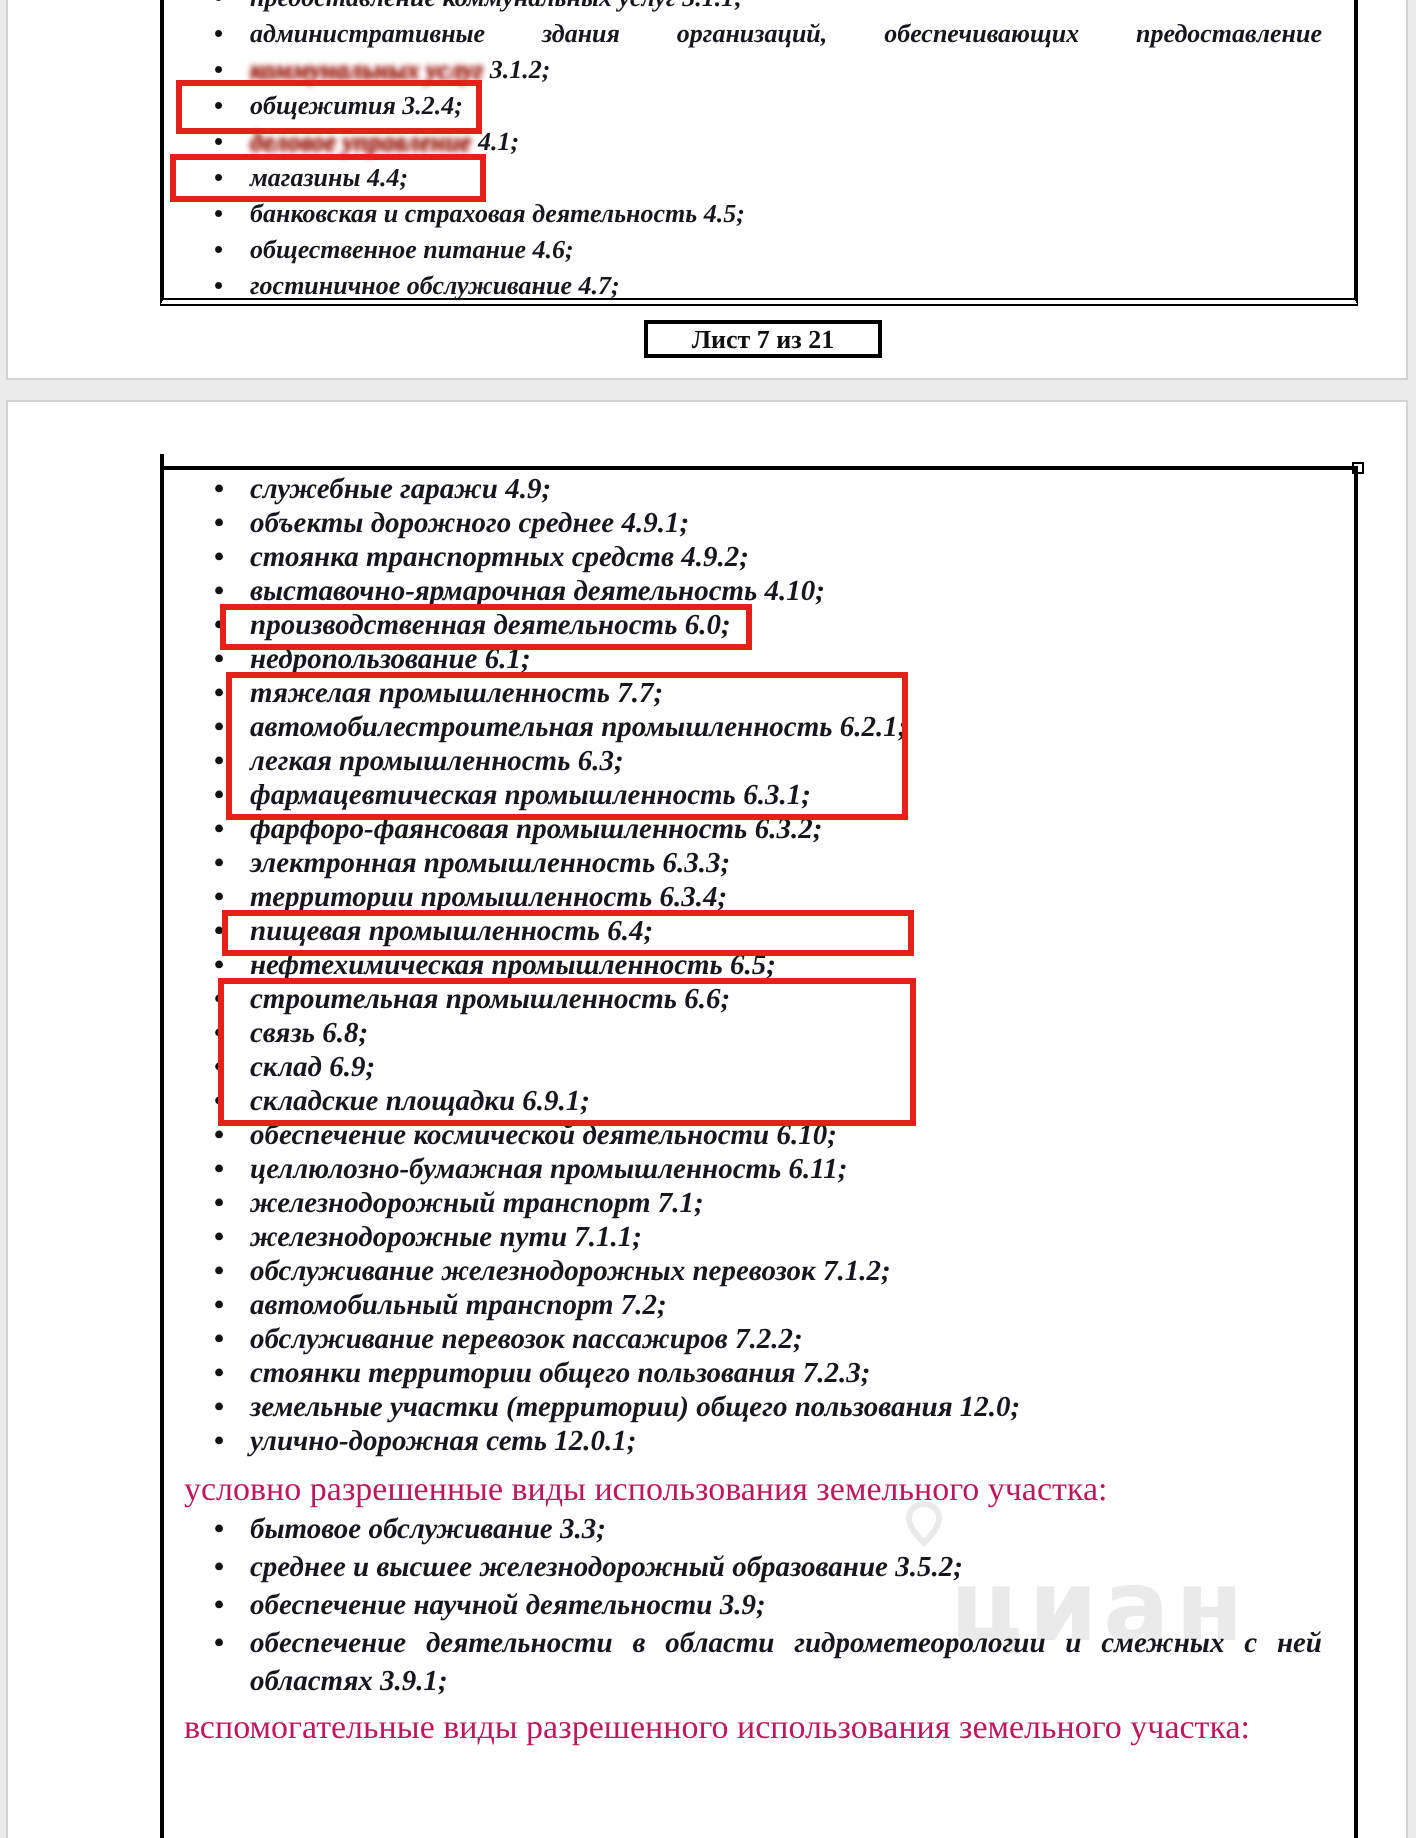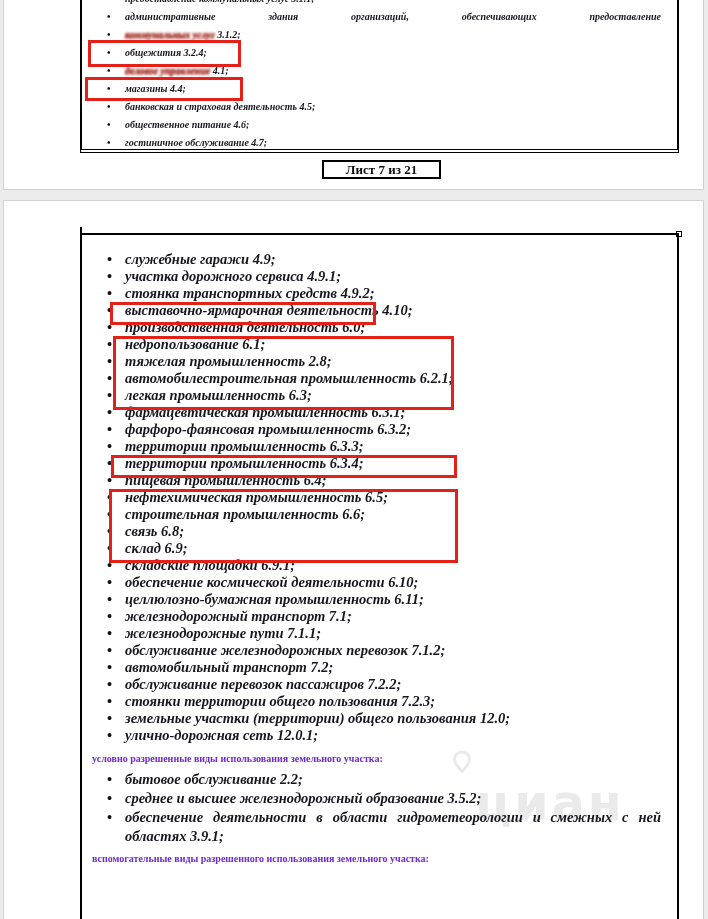--- a/index.html
+++ b/index.html
@@ -22,39 +22,39 @@
     border-bottom:4px double #000;
   }
   #p2box{
     top:32px;height:690px;
     border:2px solid #000;border-bottom:none;
   }
   #p2box::before{content:"";position:absolute;top:-8px;left:-2px;width:2px;height:8px;background:#000}
   #p2box::after{content:"";position:absolute;top:-4px;right:-5px;width:4px;height:4px;border:1px solid #000}
 
   #p1list{position:absolute;top:-3px;left:0;right:0}
-  #p2list{padding-top:16px}
+  #p2list{padding-top:2px}
 
   .li{
     position:relative;padding:0 16px 0 43px;
-    font-style:italic;font-weight:bold;font-size:10px;line-height:18px;
+    font-style:italic;font-weight:bold;font-size:13px;line-height:18px;
     color:#16161e;z-index:1;
   }
   .li::before{
     content:"\2022";position:absolute;left:25px;top:0;
     font-style:normal;color:#111;
   }
   #page2 .li{font-size:14.5px;line-height:17px}
   #p2clist .li{line-height:19px}
   .justify1{text-align:justify;text-align-last:justify}
   .justifyML{text-align:justify}
 
   .heading{
-    font-style:normal;font-weight:bold;font-size:10px;line-height:18px;
-    color:#6d28d9;padding-left:10px;margin:6px 0 2px;position:relative;z-index:1;
+    font-style:normal;font-weight:normal;font-size:17px;line-height:18px;
+    color:#be185d;padding-left:10px;margin:6px 0 2px;position:relative;z-index:1;
   }
   #aux-heading{margin-top:4px}
 
   .smear{
     filter:blur(1.2px);
     color:#a03c34;
     text-shadow:0 0 2px rgba(201,62,50,.9),0 1px 1px rgba(160,40,34,.8);
   }
 
   .redbox{
@@ -116,53 +116,54 @@
   <div class="wm" id="wm-pin">
     <svg width="20" height="27" viewBox="0 0 20 27">
       <path d="M10 2 C5.5 2 2.5 5.2 2.5 9.3 C2.5 13.4 7 18.5 10 21.5 C13 18.5 17.5 13.4 17.5 9.3 C17.5 5.2 14.5 2 10 2 Z" fill="none" stroke="#eaeaea" stroke-width="3"></path>
     </svg>
   </div>
   <div class="wm" id="wm-text">циан</div>
 
   <div class="cbox" id="p2box">
     <div id="p2list">
         <div class="li">служебные гаражи 4.9;</div>
-        <div class="li">участка дорожного сервиса 4.9.1;</div>
+        <div class="li">объекты дорожного среднее 4.9.1;</div>
         <div class="li">стоянка транспортных средств 4.9.2;</div>
         <div class="li">выставочно-ярмарочная деятельность 4.10;</div>
         <div class="li">производственная деятельность 6.0;</div>
         <div class="li">недропользование 6.1;</div>
-        <div class="li">тяжелая промышленность 2.8;</div>
+        <div class="li">тяжелая промышленность 7.7;</div>
         <div class="li">автомобилестроительная промышленность 6.2.1;</div>
         <div class="li">легкая промышленность 6.3;</div>
         <div class="li">фармацевтическая промышленность 6.3.1;</div>
         <div class="li">фарфоро-фаянсовая промышленность 6.3.2;</div>
-        <div class="li">территории промышленность 6.3.3;</div>
+        <div class="li">электронная промышленность 6.3.3;</div>
         <div class="li">территории промышленность 6.3.4;</div>
         <div class="li">пищевая промышленность 6.4;</div>
         <div class="li">нефтехимическая промышленность 6.5;</div>
         <div class="li">строительная промышленность 6.6;</div>
         <div class="li">связь 6.8;</div>
         <div class="li">склад 6.9;</div>
         <div class="li">складские площадки 6.9.1;</div>
         <div class="li">обеспечение космической деятельности 6.10;</div>
         <div class="li">целлюлозно-бумажная промышленность 6.11;</div>
         <div class="li">железнодорожный транспорт 7.1;</div>
         <div class="li">железнодорожные пути 7.1.1;</div>
         <div class="li">обслуживание железнодорожных перевозок 7.1.2;</div>
         <div class="li">автомобильный транспорт 7.2;</div>
         <div class="li">обслуживание перевозок пассажиров 7.2.2;</div>
         <div class="li">стоянки территории общего пользования 7.2.3;</div>
         <div class="li">земельные участки (территории) общего пользования 12.0;</div>
         <div class="li">улично-дорожная сеть 12.0.1;</div>
       </div>
     <div class="heading" id="cond-heading">условно разрешенные виды использования земельного участка:</div>
     <div id="p2clist">
-        <div class="li">бытовое обслуживание 2.2;</div>
+        <div class="li">бытовое обслуживание 3.3;</div>
         <div class="li">среднее и высшее железнодорожный образование 3.5.2;</div>
+        <div class="li">обеспечение научной деятельности 3.9;</div>
         <div class="li justifyML">обеспечение деятельности в области гидрометеорологии и смежных с ней областях 3.9.1;</div>
       </div>
     <div class="heading" id="aux-heading">вспомогательные виды разрешенного использования земельного участка:</div>
   </div>
 
   <div class="redbox" id="rb-prod"></div>
   <div class="redbox" id="rb-heavy"></div>
   <div class="redbox" id="rb-food"></div>
   <div class="redbox" id="rb-constr"></div>
 </div>

